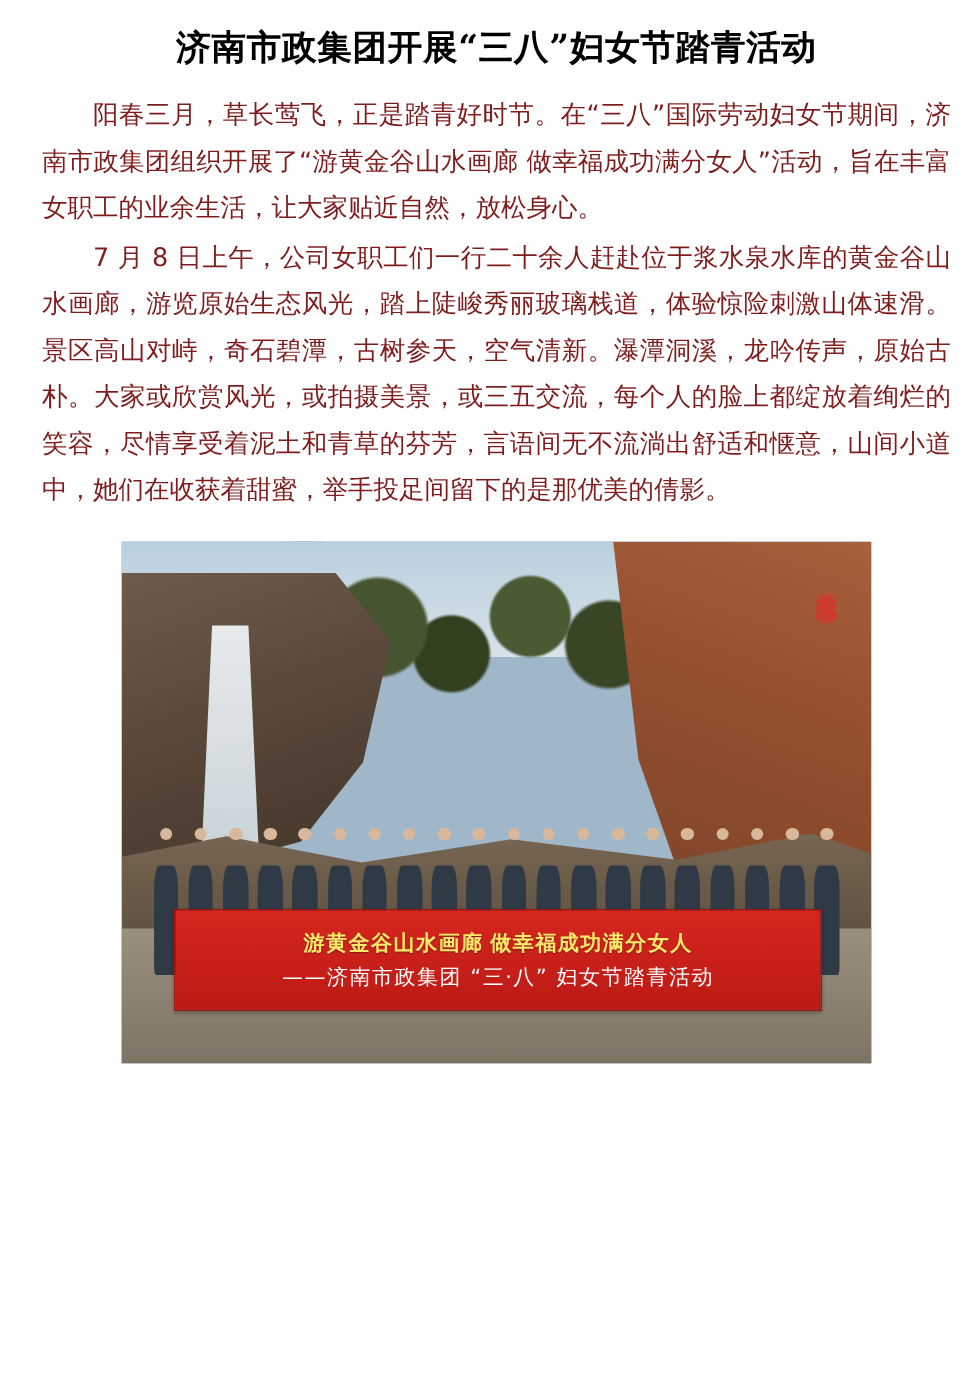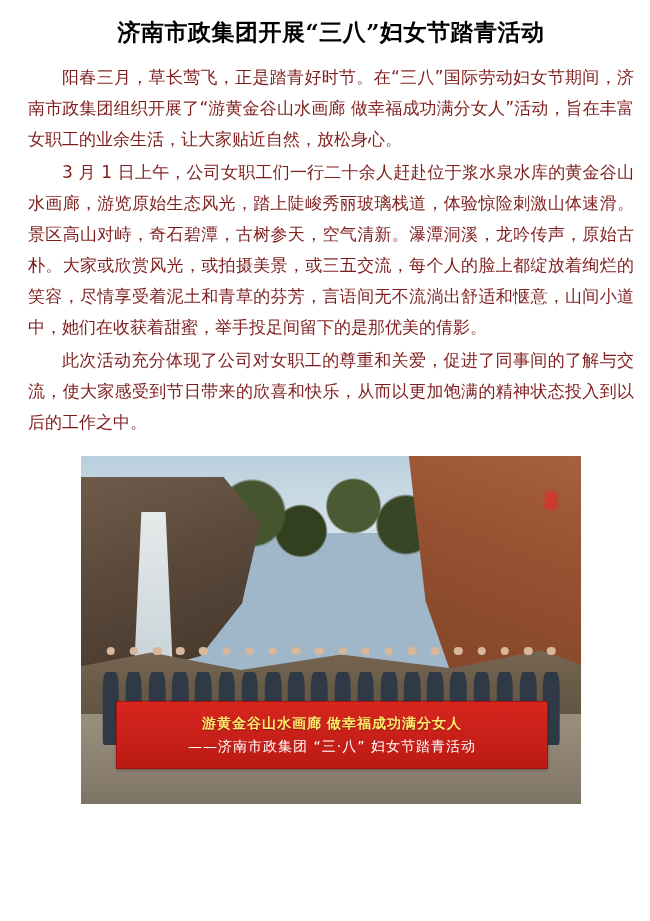--- a/index.html
+++ b/index.html
@@ -178,42 +178,41 @@
     flex-direction: column;
     align-items: center;
     justify-content: center;
     box-shadow: 0 1px 3px rgba(0,0,0,0.3);
   }
   .banner-main {
     color: #ffe96b;
     font-size: 14px;
     font-weight: bold;
     letter-spacing: 1px;
-    font-family: Liberation Sans, sans-serif;
+    font-family: Liberation Serif, serif;
     text-shadow: 0 1px 1px rgba(0,0,0,0.35);
     white-space: nowrap;
   }
   .banner-sub {
     margin-top: 5px;
     color: #ffffff;
     font-size: 14px;
     letter-spacing: 1px;
     white-space: nowrap;
   }
 </style>
 </head>
 <body>
 
 <div class="page">
 
   <div class="doc-title">济南市政集团开展“三八”妇女节踏青活动</div>
 
   <p class="para">阳春三月，草长莺飞，正是踏青好时节。在“三八”国际劳动妇女节期间，济南市政集团组织开展了“游黄金谷山水画廊  做幸福成功满分女人”活动，旨在丰富女职工的业余生活，让大家贴近自然，放松身心。</p>
-  <p class="para">3 月 1 日上午，公司女职工们一行二十余人赶赴位于浆水泉水库的黄金谷山水画廊，游览原始生态风光，踏上陡峻秀丽玻璃栈道，体验惊险刺激山体速滑。景区高山对峙，奇石碧潭，古树参天，空气清新。瀑潭洞溪，龙吟传声，原始古朴。大家或欣赏风光，或拍摄美景，或三五交流，每个人的脸上都绽放着绚烂的笑容，尽情享受着泥土和青草的芬芳，言语间无不流淌出舒适和惬意，山间小道中，她们在收获着甜蜜，举手投足间留下的是那优美的倩影。</p>
-  <p class="para">此次活动充分体现了公司对女职工的尊重和关爱，促进了同事间的了解与交流，使大家感受到节日带来的欣喜和快乐，从而以更加饱满的精神状态投入到以后的工作之中。</p>
+  <p class="para">7 月 8 日上午，公司女职工们一行二十余人赶赴位于浆水泉水库的黄金谷山水画廊，游览原始生态风光，踏上陡峻秀丽玻璃栈道，体验惊险刺激山体速滑。景区高山对峙，奇石碧潭，古树参天，空气清新。瀑潭洞溪，龙吟传声，原始古朴。大家或欣赏风光，或拍摄美景，或三五交流，每个人的脸上都绽放着绚烂的笑容，尽情享受着泥土和青草的芬芳，言语间无不流淌出舒适和惬意，山间小道中，她们在收获着甜蜜，举手投足间留下的是那优美的倩影。</p>
 
   <div class="photo-wrap">
     <div class="photo">
       <div class="sky"></div>
       <div class="trees"></div>
       <div class="cliff-left"></div>
       <div class="waterfall"></div>
       <div class="cliff-right">
       </div>
       <div class="rock-carving">黄金谷</div>

